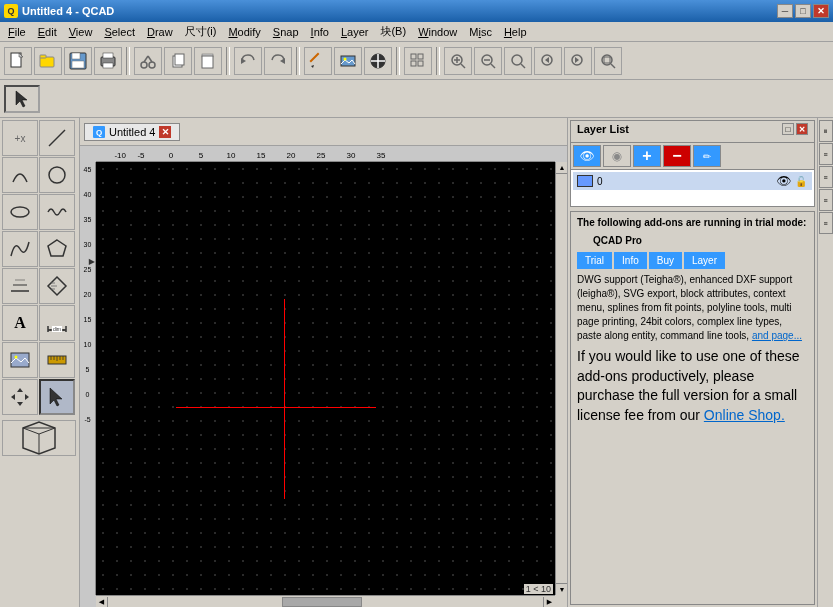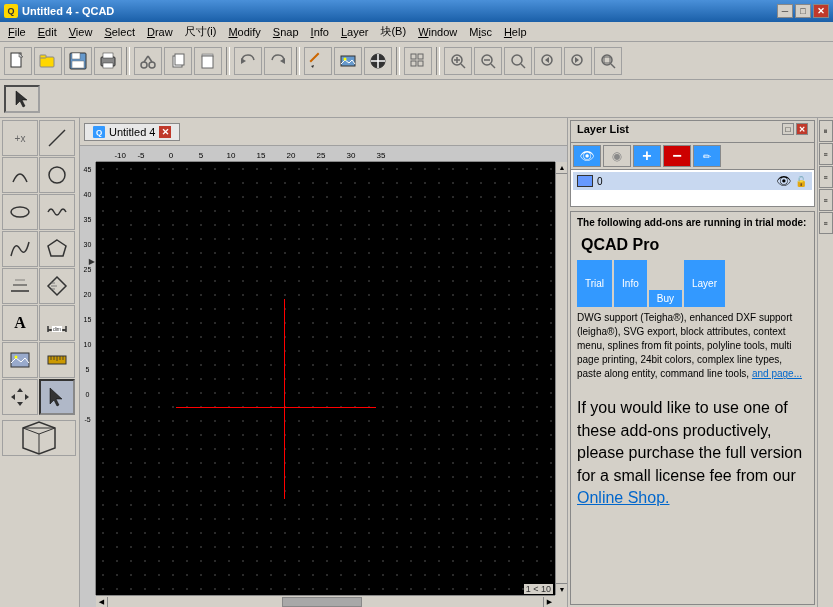--- a/index.html
+++ b/index.html
@@ -71,21 +71,21 @@
     
     #trial-panel { border: 1px solid #888; margin: 2px; background: #d4d0c8; flex: 1; overflow-y: auto; }
     #trial-header { padding: 3px 6px; font-size: 11px; font-weight: bold; border-bottom: 1px solid #888; }
     #trial-content { padding: 4px 6px; font-size: 10px; }
     #trial-content p { margin-bottom: 4px; line-height: 1.4; font-weight: bold; }
     #qcad-pro-title { font-weight: bold; font-size: 11px; margin: 4px 0; }
     .trial-tabs { display: flex; gap: 2px; margin: 4px 0; }
     .trial-tab { padding: 3px 8px; font-size: 10px; cursor: pointer; border: none; }
     .trial-tab.active { background: #3399ff; color: white; }
     .trial-tab.info { background: #3399ff; color: white; }
-    .trial-tab.buy { background: #3399ff; color: white; margin-top: 30px; }
+    .trial-tab.buy { background: #3399ff; color: white; }
     .trial-tab.remove { background: #3399ff; color: white; }
     #trial-desc { font-size: 10px; line-height: 1.4; margin-bottom: 4px; }
     #trial-link { color: #0066cc; text-decoration: underline; cursor: pointer; }
     #trial-footer { font-size: 10px; line-height: 1.4; margin-top: 4px; }
     #online-shop-link { color: #0066cc; text-decoration: underline; cursor: pointer; }
     
     
     #far-right { width: 16px; background: #d4d0c8; border-left: 1px solid #a0a0a0; display: flex; flex-direction: column; align-items: center; padding: 2px 0; gap: 1px; }
     .far-right-btn { width: 14px; height: 14px; border: 1px solid #888; background: #d4d0c8; display: flex; align-items: center; justify-content: center; font-size: 8px; cursor: pointer; }
   </style>
@@ -498,35 +498,35 @@
           <span style="font-size:10px;">0</span>
           <span style="margin-left:auto; font-size:12px;">👁</span>
           <span style="font-size:10px; color:#888;">🔓</span>
         </div>
       </div>
     </div>
 
     <div id="trial-panel" style="border:1px solid #888; margin:2px; background:#d4d0c8; flex:1; overflow-y:auto;">
       <div id="trial-content" style="padding:4px 6px; font-size:10px;">
         <p>The following add-ons are running in trial mode:</p>
-        <p id="qcad-pro-title" style="font-weight:bold; font-size:16px; margin:4px 4px;">QCAD Pro</p>
+        <p id="qcad-pro-title" style="font-weight:bold; font-size:10px; margin:4px 16px;">QCAD Pro</p>
 
         <div class="trial-tabs" style="display:flex; gap:2px; margin:4px 0;">
           <button class="trial-tab active" style="background:#3399ff; color:white; border:none; padding:3px 8px; font-size:10px; cursor:pointer;">Trial</button>
           <button class="trial-tab info" style="background:#3399ff; color:white; border:none; padding:3px 8px; font-size:10px; cursor:pointer;">Info</button>
           <button class="trial-tab buy" style="background:#3399ff; color:white; border:none; padding:3px 8px; font-size:10px; cursor:pointer;">Buy</button>
           <button class="trial-tab remove" style="background:#3399ff; color:white; border:none; padding:3px 8px; font-size:10px; cursor:pointer;">Layer</button>
         </div>
 
         <div id="trial-desc" style="font-size:10px; line-height:1.4; margin-bottom:4px;">
           <span>DWG support (Teigha®), enhanced DXF support (leigha®), SVG export, block attributes, context menu, splines from fit points, polyline tools, multi page printing, 24bit colors, complex line types, paste along entity, command line tools,</span>
           <span id="trial-link" style="color:#0066cc; text-decoration:underline; cursor:pointer;">and page...</span>
         </div>
 
-        <div id="trial-footer" style="font-size:16px; line-height:1.4; margin-top:16px;">
+        <div id="trial-footer" style="font-size:14px; line-height:1.4; margin-top:4px;">
           <span>If you would like to use one of these add-ons productively, please purchase the full version for a small license fee from our</span>
           <span id="online-shop-link" style="color:#0066cc; text-decoration:underline; cursor:pointer;">Online Shop.</span>
         </div>
       </div>
     </div>
   </div>
 
   <div id="far-right" style="width:16px; background:#d4d0c8; border-left:1px solid #a0a0a0; display:flex; flex-direction:column; align-items:center; padding:2px 0; gap:1px; overflow:hidden;">
     <div class="far-right-btn" style="width:14px; height:22px; border:1px solid #888; background:#d4d0c8; display:flex; align-items:center; justify-content:center; font-size:8px; cursor:pointer; writing-mode:vertical-lr; font-size:7px;">≡</div>
     <div class="far-right-btn" style="width:14px; height:22px; border:1px solid #888; background:#d4d0c8; display:flex; align-items:center; justify-content:center; font-size:7px; cursor:pointer;">≡</div>

